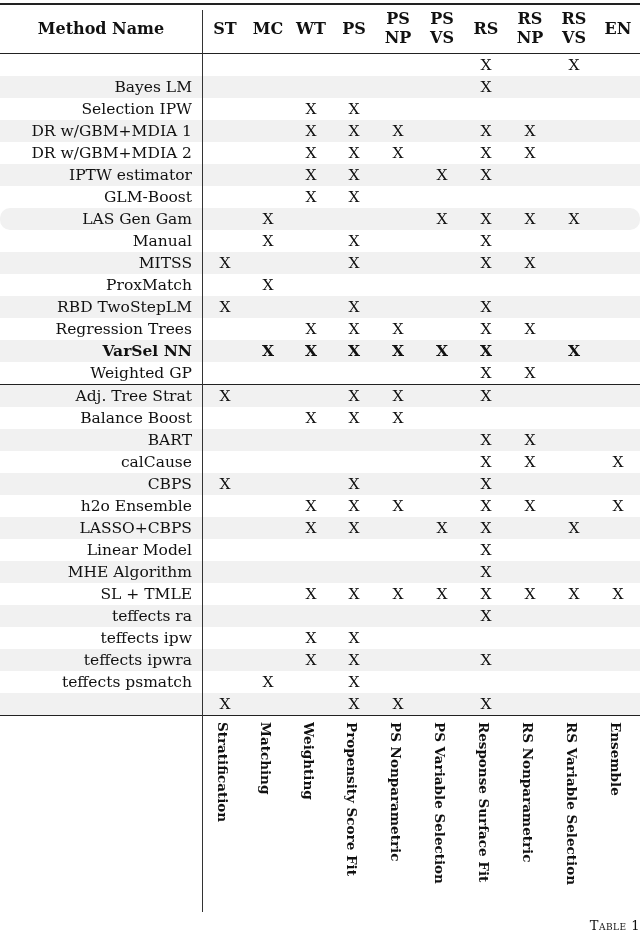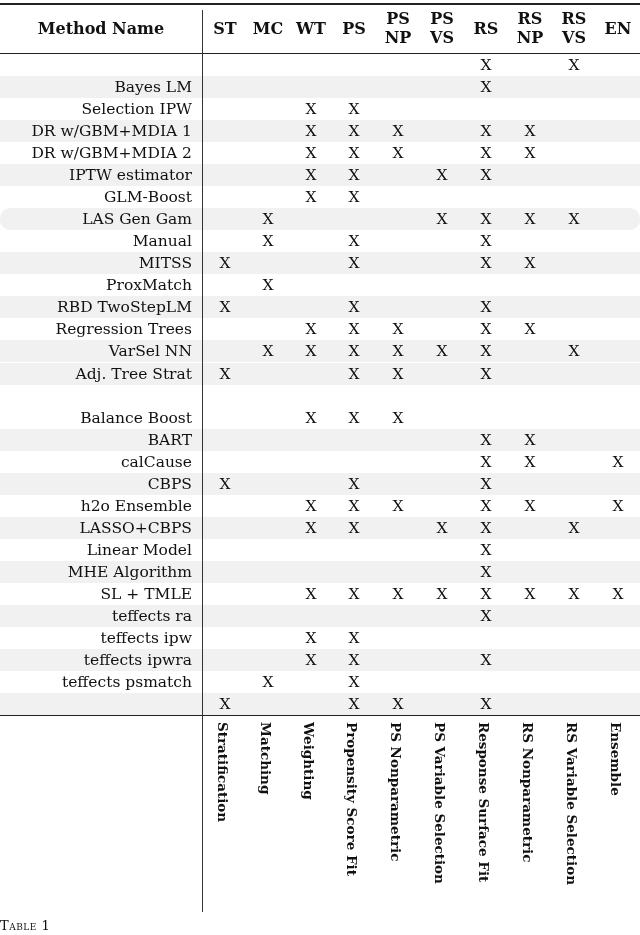--- a/index.html
+++ b/index.html
@@ -16,21 +16,21 @@
   .row { position: absolute; left: 0; width: 640px; height: 22px; }
   .row.shaded { background: #f1f1f1; }
   .row .name { position: absolute; left: 0; width: 192px; text-align: right;
                font-size: 15.5px; line-height: 22px; white-space: nowrap; }
   .row .cell { position: absolute; width: 30px; text-align: center; font-size: 15.5px;
                line-height: 22px; top: 0; }
   .legend { position: absolute; top: 722px; width: 22px; height: 190px; }
   .legend span { display: block; position: absolute; left: 0; top: 0;
                  transform-origin: 0 0; transform: translate(18px, 0) rotate(90deg);
                  white-space: nowrap; font-weight: bold; font-size: 13.5px; line-height: 18px; }
-  .caption { position: absolute; top: 918px; left: 0; width: 640px; text-align: left;
+  .caption { position: absolute; top: 918px; left: 0; width: 640px; text-align: right;
              font-size: 13px; font-variant: small-caps; letter-spacing: 0.5px; }
 </style>
 </head>
 <body>
 
 <div id="table-root">
   <div class="rule" style="top:3px;height:2px;"></div>
   <div class="hdr-name">Method Name</div>
   <div id="hdr-cols">
       <div class="hdr-col" style="left: 203px;">
@@ -143,37 +143,37 @@
         <div class="cell" style="left: 471px;">X</div>
       </div>
       <div class="row" style="top: 318px;">
         <div class="name">Regression Trees</div>
         <div class="cell" style="left: 296px;">X</div>
         <div class="cell" style="left: 339px;">X</div>
         <div class="cell" style="left: 383px;">X</div>
         <div class="cell" style="left: 471px;">X</div>
         <div class="cell" style="left: 515px;">X</div>
       </div>
-      <div class="row shaded" style="top: 340px;">
+      <div class="row shaded" style="top: 340px; font-weight: bold;">
         <div class="name">VarSel NN</div>
         <div class="cell" style="left: 253px;">X</div>
         <div class="cell" style="left: 296px;">X</div>
         <div class="cell" style="left: 339px;">X</div>
         <div class="cell" style="left: 383px;">X</div>
         <div class="cell" style="left: 427px;">X</div>
         <div class="cell" style="left: 471px;">X</div>
         <div class="cell" style="left: 559px;">X</div>
       </div>
       <div class="row" style="top: 362px;">
         <div class="name">Weighted GP</div>
         <div class="cell" style="left: 471px;">X</div>
         <div class="cell" style="left: 515px;">X</div>
       </div>
       <div class="rule" style="top: 384px; height: 1px;"></div>
-      <div class="row shaded" style="top: 363px;">
+      <div class="row shaded" style="top: 385px;">
         <div class="name">Adj. Tree Strat</div>
         <div class="cell" style="left: 210px;">X</div>
         <div class="cell" style="left: 339px;">X</div>
         <div class="cell" style="left: 383px;">X</div>
         <div class="cell" style="left: 471px;">X</div>
       </div>
       <div class="row" style="top: 407px; padding-left: 12px;">
         <div class="name">Balance Boost</div>
         <div class="cell" style="left: 296px;">X</div>
         <div class="cell" style="left: 339px;">X</div>

